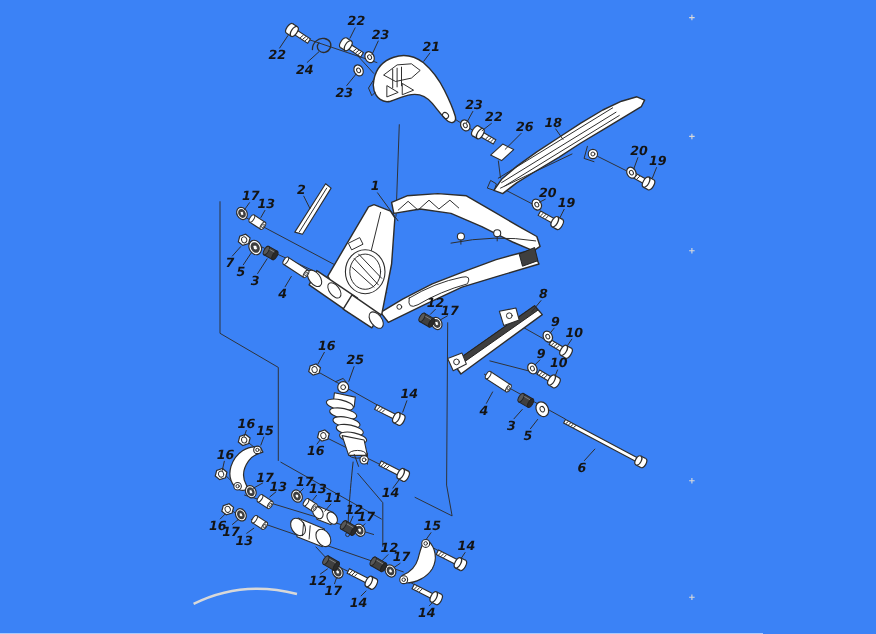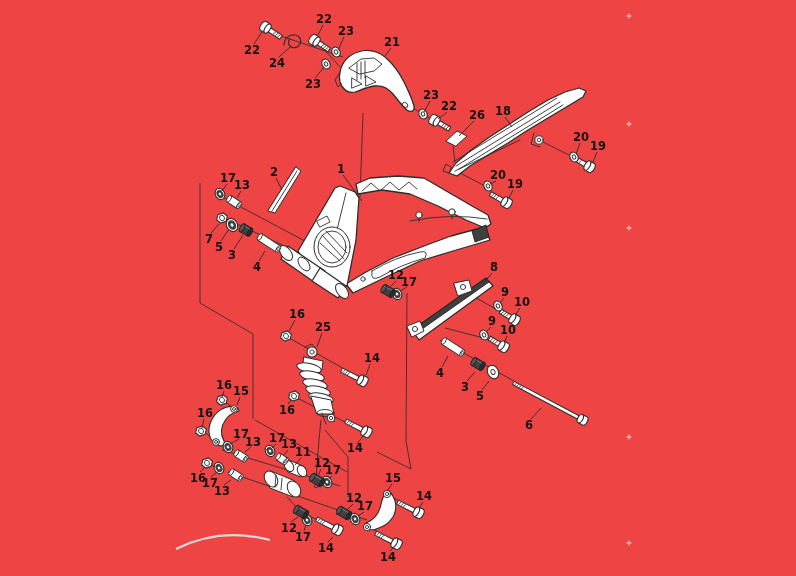--- a/index.html
+++ b/index.html
@@ -1,17 +1,17 @@
 <!DOCTYPE html>
 <html><head>
 <meta charset="utf-8">
 <style>
   html,body{margin:0;padding:0;background:#fff;}
-  .stage{position:relative;width:796px;height:576px;background:#ef4444;overflow:hidden;
-         font-family:"DejaVu Sans", sans-serif;}
+  .stage{position:relative;width:796px;height:576px;background:#3b82f6;overflow:hidden;
+         font-family:"DejaVu Sans", sans-serif;font-style:italic;}
   svg{display:block}
   .lbl{font-family:"DejaVu Sans", sans-serif;font-weight:bold;font-size:11.5px;fill:#141414;}
   .part{stroke:#2d2d2d;stroke-width:1.3;fill:#ffffff;stroke-linejoin:round;stroke-linecap:round;}
   .detail{stroke:#2d2d2d;stroke-width:0.9;fill:none;stroke-linejoin:round;stroke-linecap:round;}
   .dark{fill:#3f3f3f;stroke:#222;stroke-width:0.9;}
   .ghost{stroke:#d8d8d8;stroke-width:2.2;fill:none;}
 </style>
 </head>
 <body>
 

